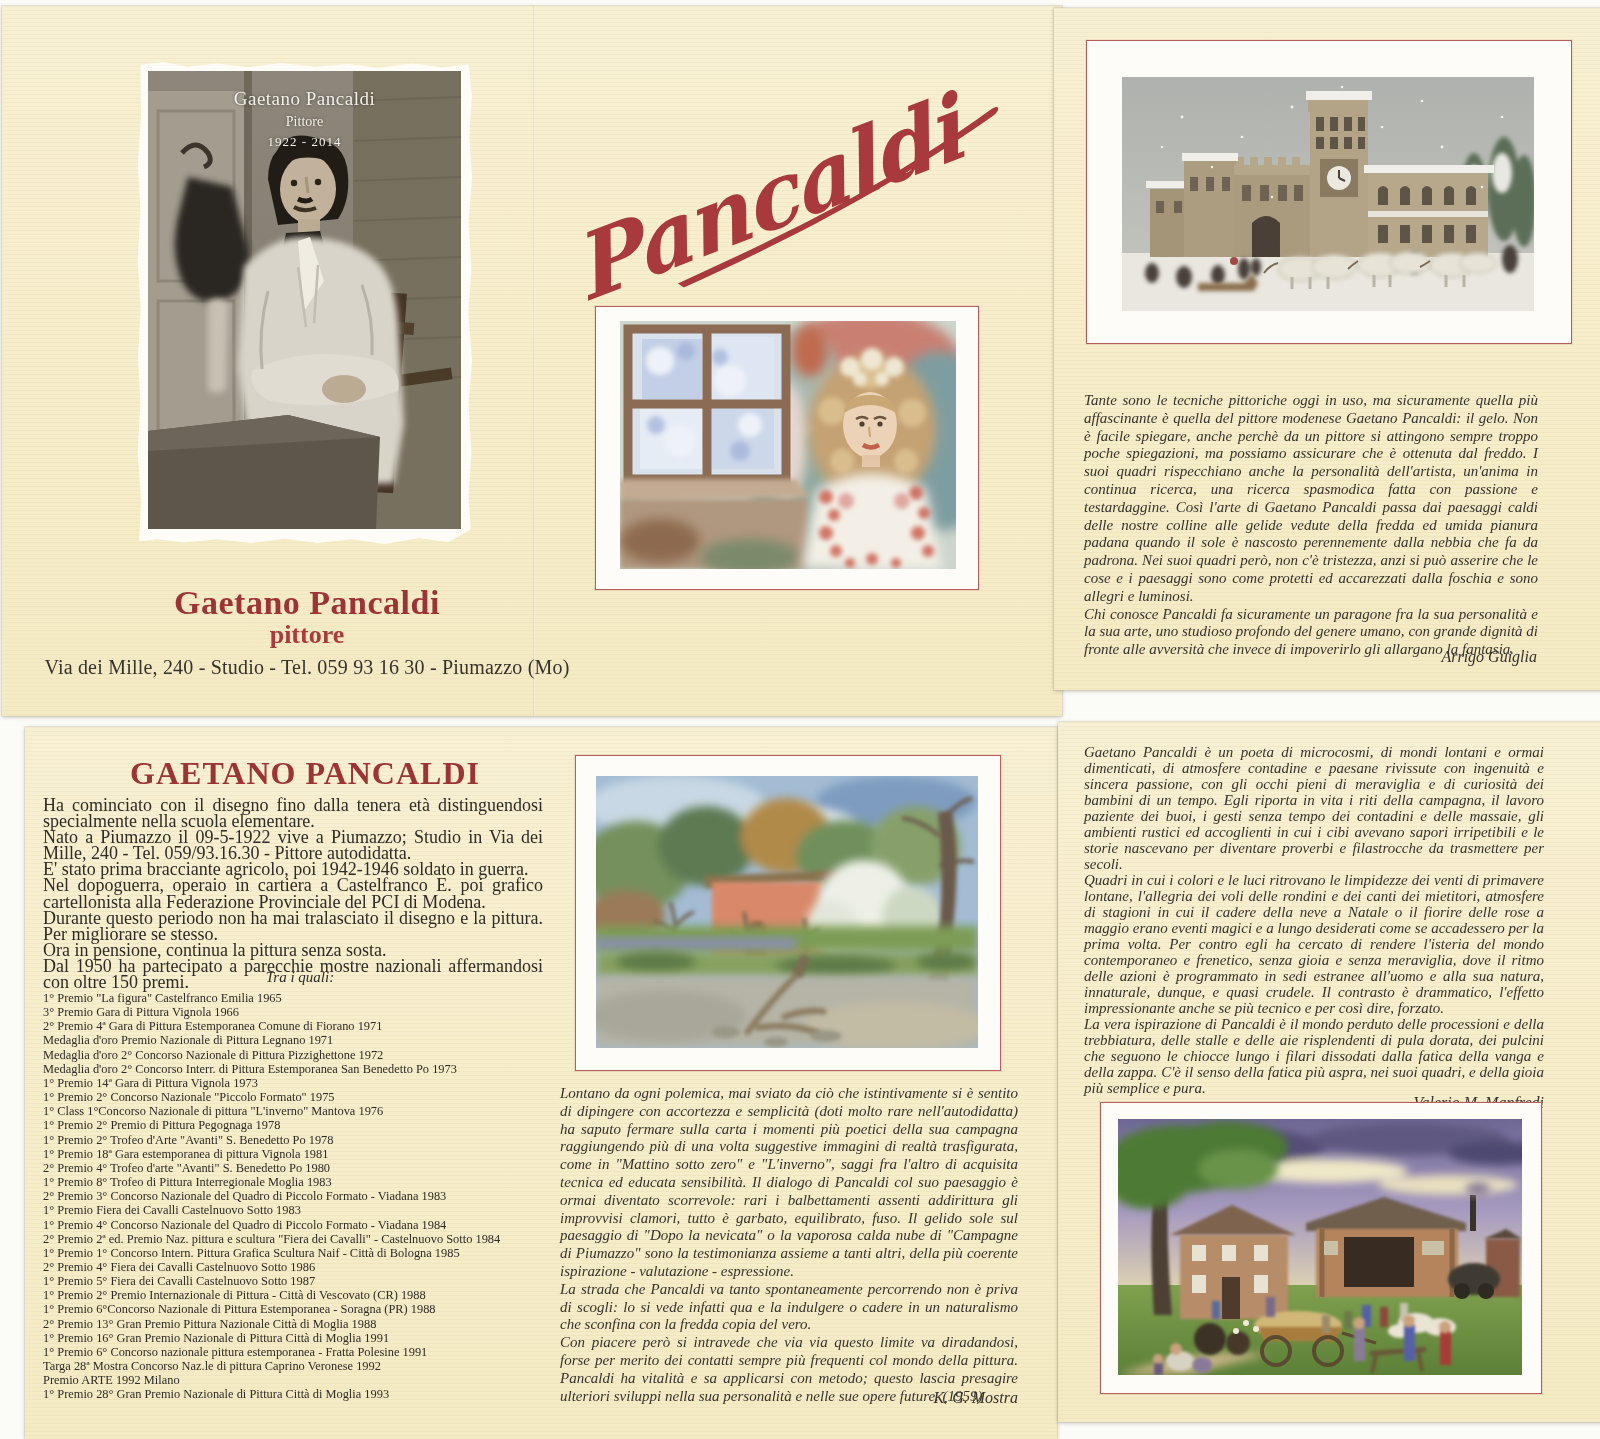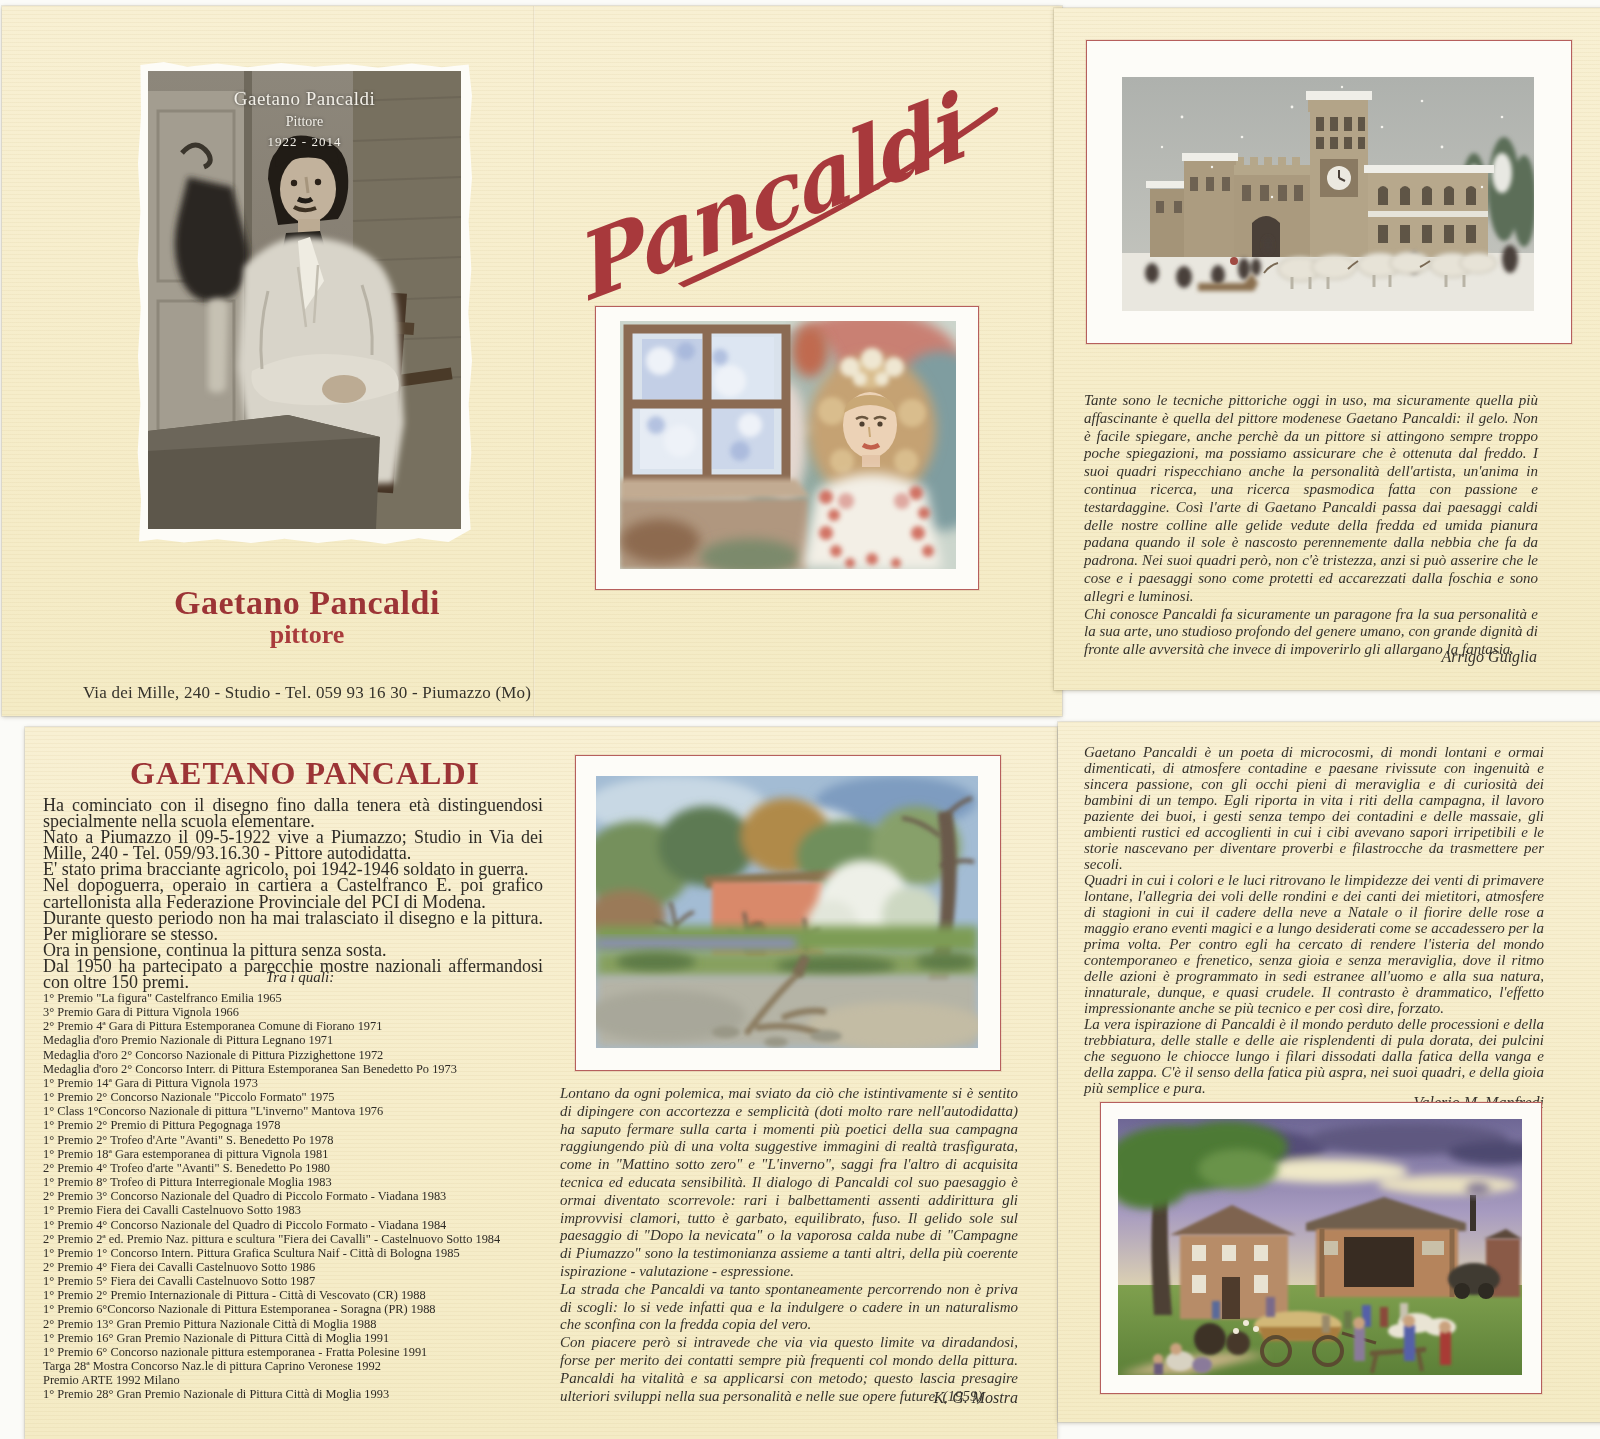--- a/index.html
+++ b/index.html
@@ -24,21 +24,21 @@
     clip-path:polygon(1% 0.6%, 8% 0%, 15% 1%, 24% 0.3%, 33% 1.1%, 43% 0.2%, 53% 1%, 63% 0.4%, 72% 1.2%, 82% 0.3%, 91% 1.1%, 99% 0.5%, 100% 7%, 99.2% 15%, 100% 24%, 99% 33%, 99.8% 43%, 98.9% 52%, 100% 62%, 99% 71%, 99.8% 81%, 99% 90%, 99.6% 97%, 93% 99.6%, 84% 98.8%, 74% 100%, 64% 99%, 54% 99.8%, 44% 98.9%, 34% 99.8%, 24% 99%, 14% 99.7%, 6% 99%, 0.6% 99.5%, 1.2% 91%, 0.2% 81%, 1% 71%, 0.3% 61%, 1.1% 51%, 0.2% 41%, 1% 31%, 0.3% 21%, 1.2% 11%);
   }
   .photo svg{position:absolute;left:11px;top:9px;}
   .photo-caption{position:absolute;left:0;right:0;text-align:center;color:#f3f0e8;text-shadow:0 0 3px rgba(40,40,40,0.7);}
   .pc-name{top:26px;font-size:19px;letter-spacing:0.5px;}
   .pc-role{top:52px;font-size:14px;}
   .pc-years{top:72px;font-size:13px;letter-spacing:1px;}
   
   .artist-name{position:absolute;left:35px;width:540px;text-align:center;font-size:34px;font-weight:bold;color:#9c3436;letter-spacing:0.5px;}
   .artist-sub{position:absolute;left:35px;width:540px;text-align:center;font-size:26px;font-weight:bold;color:#a93b3c;}
-  .artist-addr{position:absolute;left:18px;width:574px;text-align:center;font-size:17px;color:#35322b;letter-spacing:0.2px;margin-top:27px;}
+  .artist-addr{position:absolute;left:18px;width:574px;text-align:center;font-size:20px;color:#35322b;letter-spacing:0.2px;}
   
   .frame{position:absolute;background:#fdfcf8;border:1px solid #b65f5d;box-shadow:0 0 0 1px rgba(180,120,110,0.15);}
   .frame svg{display:block;}
   
   .essay{position:absolute;text-align:justify;color:#35322c;}
   .essay .para{font-style:italic;}
   .it15 .para{font-size:15px;line-height:17.8px;}
   .it15b .para{font-size:15px;line-height:16px;}
   .sig{position:absolute;text-align:right;font-style:italic;font-size:16px;color:#35322c;}
   

